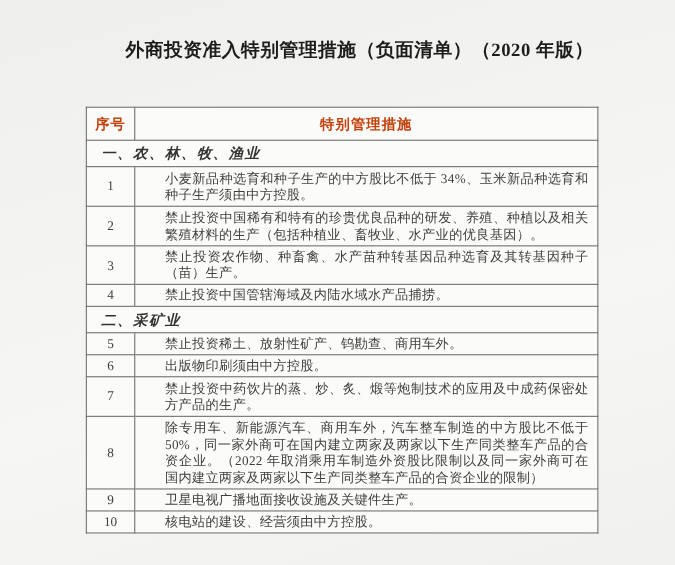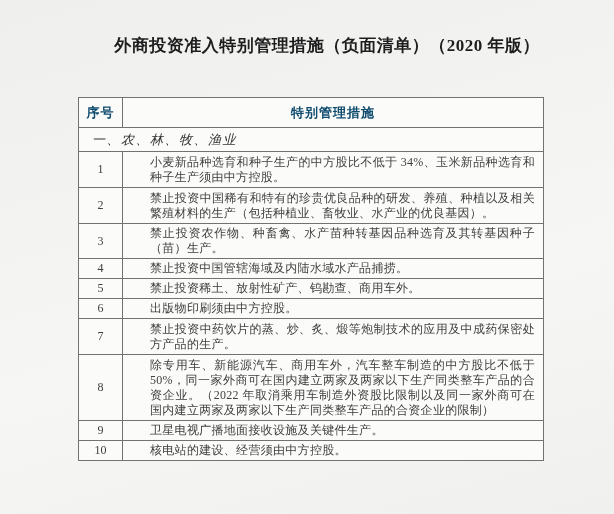--- a/index.html
+++ b/index.html
@@ -41,28 +41,28 @@
   .measures-table th, .measures-table td {
     border: 1px solid var(--border);
     vertical-align: middle;
   }
   .col-index { width: 44px; }
   thead tr { height: 30px; }
   thead th {
     font-size: 13px;
     font-weight: bold;
     text-align: center;
-    color: #0c4a6e;
+    color: #c2410c;
     letter-spacing: 1px;
   }
   tr.section-row td {
     height: 24px;
     font-size: 13px;
     font-style: italic;
-    font-weight: 400;
+    font-weight: 700;
     letter-spacing: 1.5px;
     padding-left: 13px;
     color: #333;
   }
   tr.item-row td.index-cell {
     text-align: center;
     font-size: 12px;
   }
   tr.item-row td.text-cell {
     font-size: 12px;
@@ -101,20 +101,23 @@
           <td class="text-cell">禁止投资中国稀有和特有的珍贵优良品种的研发、养殖、种植以及相关繁殖材料的生产（包括种植业、畜牧业、水产业的优良基因）。</td>
         </tr>
         <tr class="item-row lines-1">
           <td class="index-cell">3</td>
           <td class="text-cell">禁止投资农作物、种畜禽、水产苗种转基因品种选育及其转基因种子（苗）生产。</td>
         </tr>
         <tr class="item-row lines-1">
           <td class="index-cell">4</td>
           <td class="text-cell">禁止投资中国管辖海域及内陆水域水产品捕捞。</td>
         </tr>
+        <tr class="section-row">
+          <td colspan="2">二、采矿业</td>
+        </tr>
         <tr class="item-row lines-1">
           <td class="index-cell">5</td>
           <td class="text-cell">禁止投资稀土、放射性矿产、钨勘查、商用车外。</td>
         </tr>
         <tr class="item-row lines-1">
           <td class="index-cell">6</td>
           <td class="text-cell">出版物印刷须由中方控股。</td>
         </tr>
         <tr class="item-row lines-2">
           <td class="index-cell">7</td>

